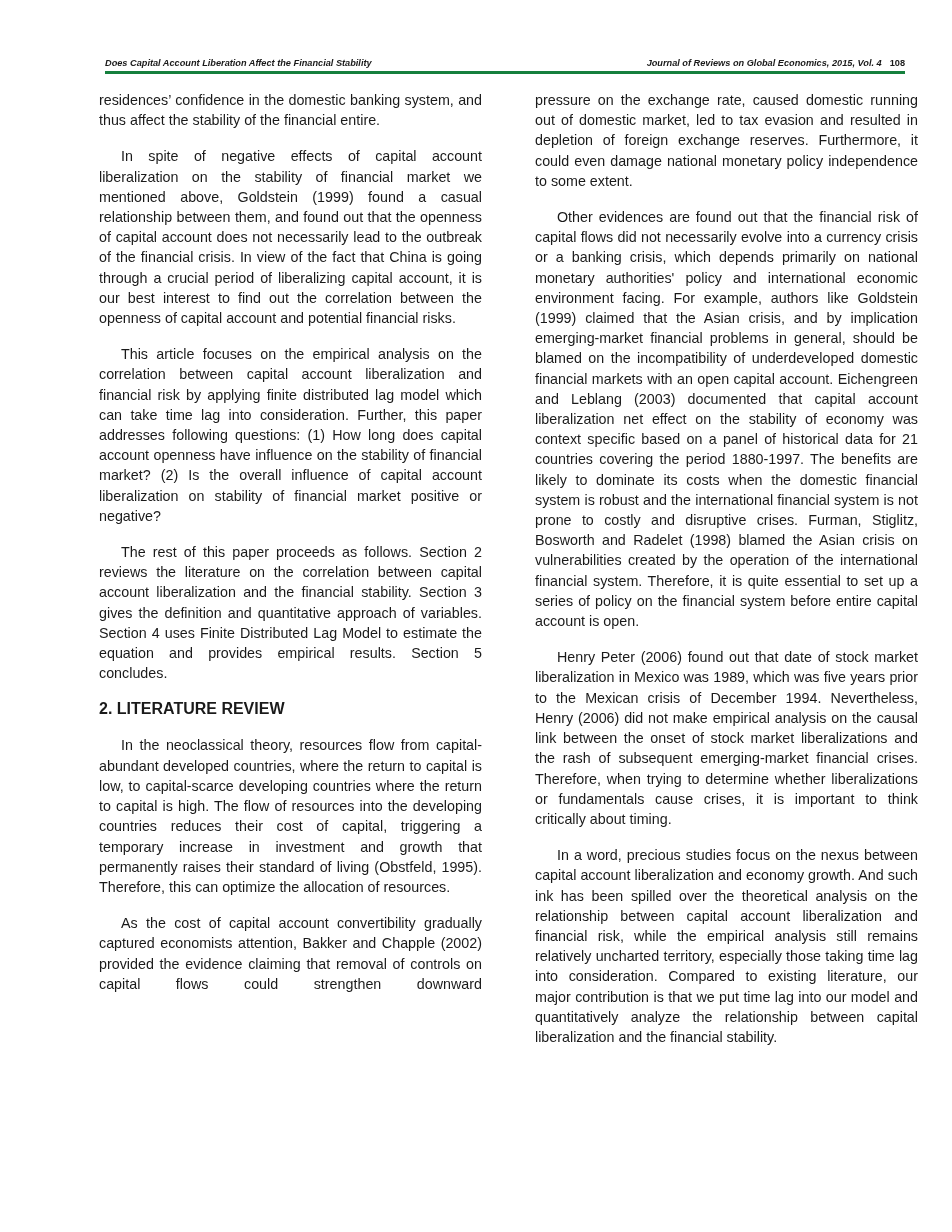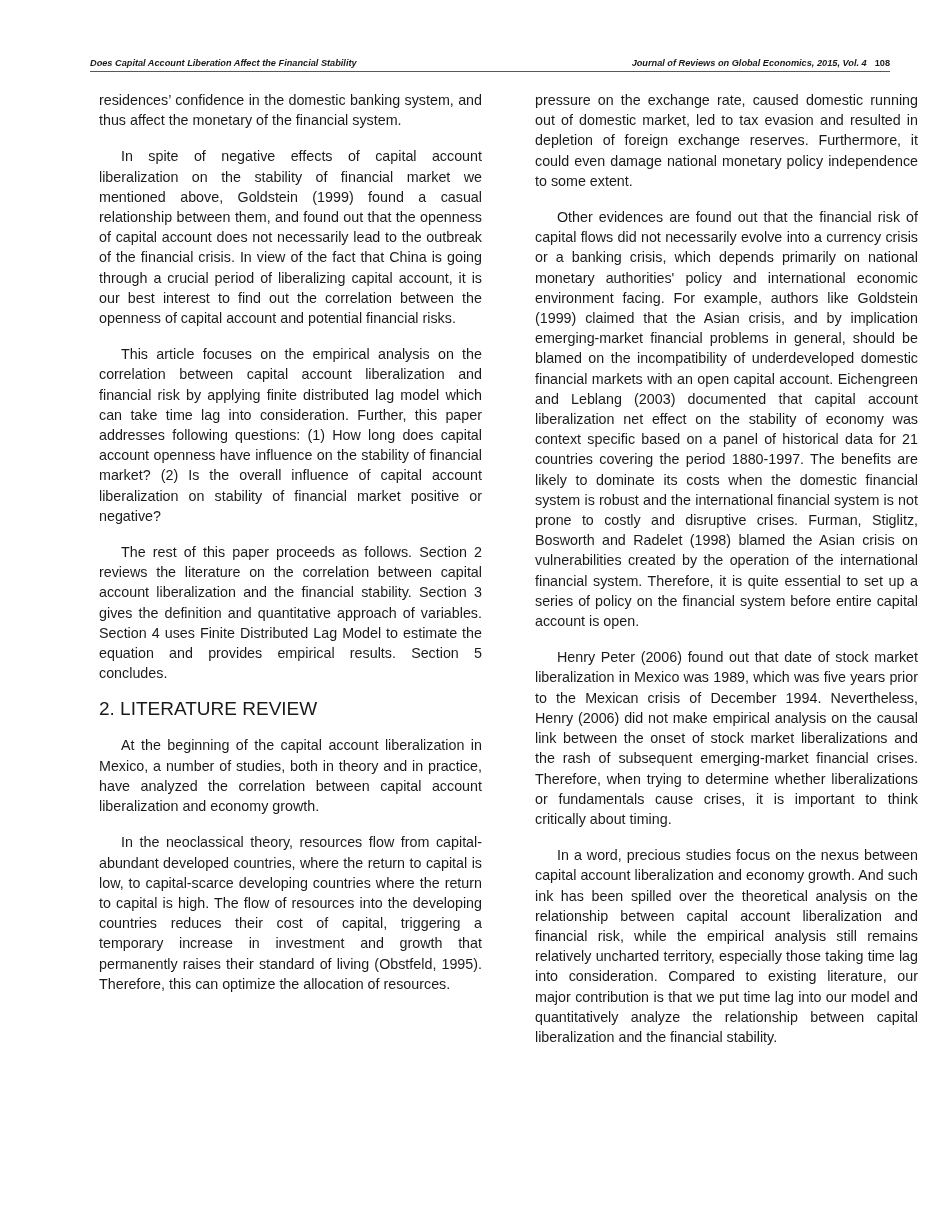--- a/index.html
+++ b/index.html
@@ -1,54 +1,54 @@
 <!DOCTYPE html>
 <html><head>
 <meta charset="utf-8">
 <style>
   html, body { margin: 0; padding: 0; background: #ffffff; }
   body { width: 952px; height: 1232px; position: relative; overflow: hidden; color: #1a1a1a; }
   .running-header {
-    position: absolute; left: 90px; top: 58px; width: 800px; height: 13px;
-    border-bottom: 1px solid #15803d;
+    position: absolute; left: 105px; top: 58px; width: 800px; height: 13px;
+    border-bottom: 3px solid #15803d;
     font-family: "Liberation Sans", sans-serif; font-size: 9.2px; font-weight: bold; font-style: italic;
     display: flex; justify-content: space-between; align-items: flex-start;
   }
   .running-header .right { display: flex; gap: 8px; }
   .running-header .page-no { font-style: normal; }
   .col {
     position: absolute; top: 90px; width: 383px;
     font-family: "Liberation Sans", sans-serif; font-size: 14.3px; line-height: 20.2px;
     text-align: justify; hyphens: none;
   }
   .col.left { left: 99px; }
   .col.right { left: 535px; }
   .col p { margin: 0 0 16px 0; text-indent: 22px; }
   .col p.no-indent { text-indent: 0; }
-  .col h2 { font-size: 19px; font-weight: normal; margin: 0 0 16px 0; line-height: 20px; }
+  .col h2 { font-size: 16px; font-weight: bold; margin: 0 0 16px 0; line-height: 20px; }
 </style>
 </head>
 <body>
 
 <div class="running-header">
   <span>Does Capital Account Liberation Affect the Financial Stability</span>
   <span class="right">
     <span>Journal of Reviews on Global Economics, 2015, Vol. 4</span>
     <span class="page-no">108</span>
   </span>
 </div>
 
 <div class="col left">
-  <p class="no-indent">residences’ confidence in the domestic banking system, and thus affect the monetary of the financial system.</p>
+  <p class="no-indent">residences’ confidence in the domestic banking system, and thus affect the stability of the financial entire.</p>
   <p>In spite of negative effects of capital account liberalization on the stability of financial market we mentioned above, Goldstein (1999) found a casual relationship between them, and found out that the openness of capital account does not necessarily lead to the outbreak of the financial crisis. In view of the fact that China is going through a crucial period of liberalizing capital account, it is our best interest to find out the correlation between the openness of capital account and potential financial risks.</p>
   <p>This article focuses on the empirical analysis on the correlation between capital account liberalization and financial risk by applying finite distributed lag model which can take time lag into consideration. Further, this paper addresses following questions: (1) How long does capital account openness have influence on the stability of financial market? (2) Is the overall influence of capital account liberalization on stability of financial market positive or negative?</p>
   <p>The rest of this paper proceeds as follows. Section 2 reviews the literature on the correlation between capital account liberalization and the financial stability. Section 3 gives the definition and quantitative approach of variables. Section 4 uses Finite Distributed Lag Model to estimate the equation and provides empirical results. Section 5 concludes.</p>
   <h2>2. LITERATURE REVIEW</h2>
-  <p>At the beginning of the capital account liberalization in Mexico, a number of studies, both in theory and in practice, have analyzed the correlation between capital account liberalization and economy growth.</p>
   <p>In the neoclassical theory, resources flow from capital-abundant developed countries, where the return to capital is low, to capital-scarce developing countries where the return to capital is high. The flow of resources into the developing countries reduces their cost of capital, triggering a temporary increase in investment and growth that permanently raises their standard of living (Obstfeld, 1995). Therefore, this can optimize the allocation of resources.</p>
+  <p style="text-align-last: justify;">As the cost of capital account convertibility gradually captured economists attention, Bakker and Chapple (2002) provided the evidence claiming that removal of controls on capital flows could strengthen downward</p>
 </div>
 
 <div class="col right">
   <p class="no-indent">pressure on the exchange rate, caused domestic running out of domestic market, led to tax evasion and resulted in depletion of foreign exchange reserves. Furthermore, it could even damage national monetary policy independence to some extent.</p>
   <p>Other evidences are found out that the financial risk of capital flows did not necessarily evolve into a currency crisis or a banking crisis, which depends primarily on national monetary authorities' policy and international economic environment facing. For example, authors like Goldstein (1999) claimed that the Asian crisis, and by implication emerging-market financial problems in general, should be blamed on the incompatibility of underdeveloped domestic financial markets with an open capital account. Eichengreen and Leblang (2003) documented that capital account liberalization net effect on the stability of economy was context specific based on a panel of historical data for 21 countries covering the period 1880-1997. The benefits are likely to dominate its costs when the domestic financial system is robust and the international financial system is not prone to costly and disruptive crises. Furman, Stiglitz, Bosworth and Radelet (1998) blamed the Asian crisis on vulnerabilities created by the operation of the international financial system. Therefore, it is quite essential to set up a series of policy on the financial system before entire capital account is open.</p>
   <p>Henry Peter (2006) found out that date of stock market liberalization in Mexico was 1989, which was five years prior to the Mexican crisis of December 1994. Nevertheless, Henry (2006) did not make empirical analysis on the causal link between the onset of stock market liberalizations and the rash of subsequent emerging-market financial crises. Therefore, when trying to determine whether liberalizations or fundamentals cause crises, it is important to think critically about timing.</p>
   <p>In a word, precious studies focus on the nexus between capital account liberalization and economy growth. And such ink has been spilled over the theoretical analysis on the relationship between capital account liberalization and financial risk, while the empirical analysis still remains relatively uncharted territory, especially those taking time lag into consideration. Compared to existing literature, our major contribution is that we put time lag into our model and quantitatively analyze the relationship between capital liberalization and the financial stability.</p>
 </div>
 
 </body></html>

